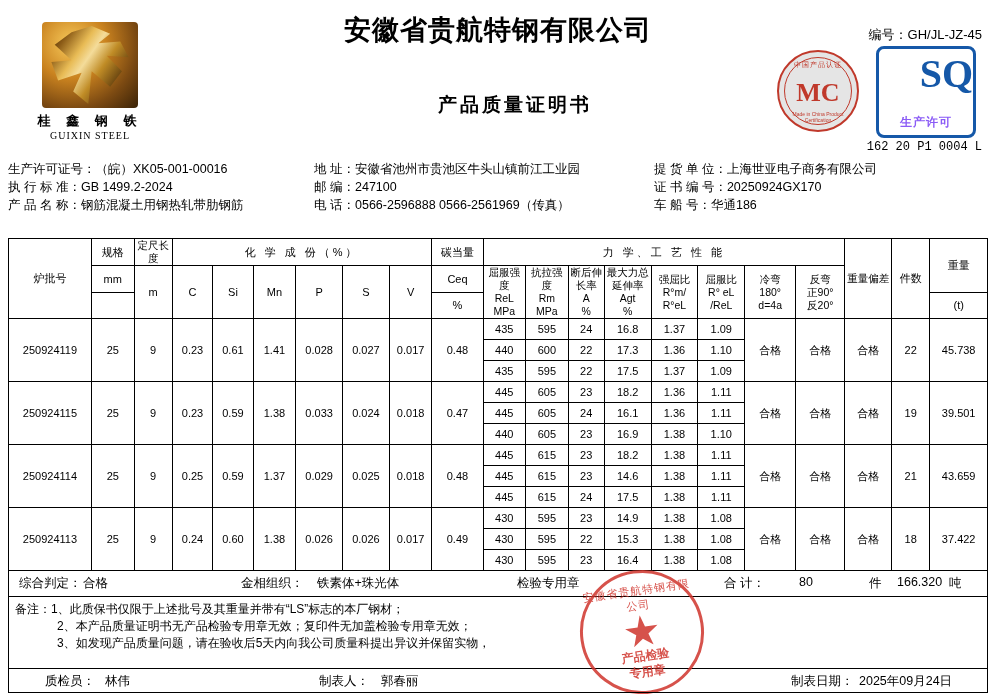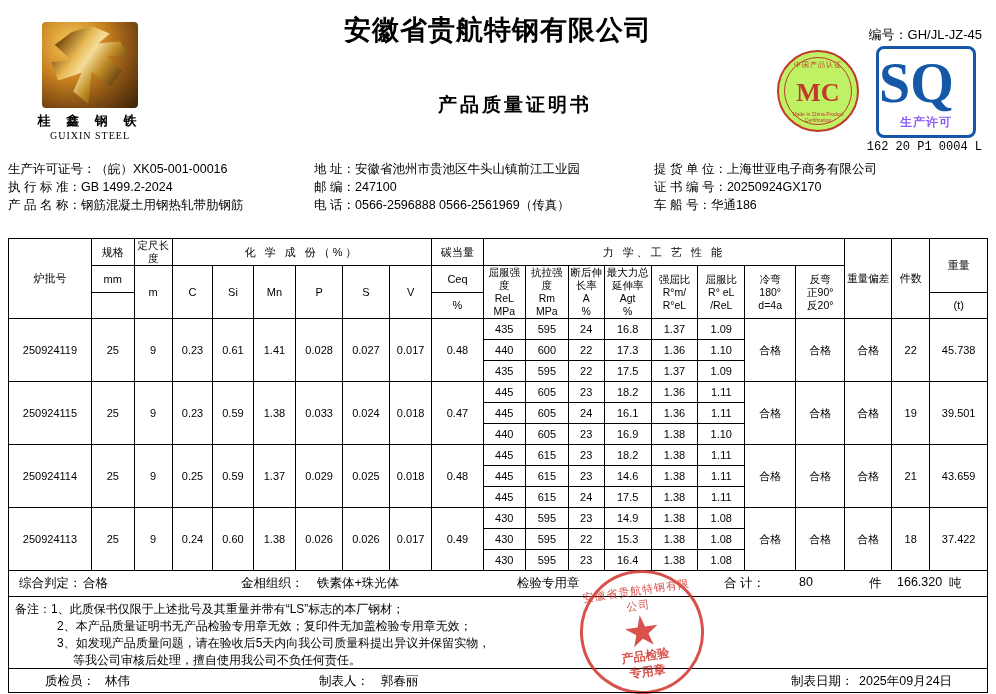--- a/index.html
+++ b/index.html
@@ -51,21 +51,21 @@
     margin-top:4px;font-size:13px;font-weight:bold;letter-spacing:6px;
   }
   .logo-en{
     font-size:10px;letter-spacing:1px;font-family:Liberation Serif, serif;
   }
 
   
   .mc-seal{
     position:absolute;left:777px;top:50px;width:82px;height:82px;border-radius:50%;
     border:2px solid #c0392b;box-sizing:border-box;
-    background:#bef264;
+    background:#e5e5e5;
   }
   .mc-seal .ring{
     position:absolute;left:5px;top:5px;right:5px;bottom:5px;border-radius:50%;
     border:1px solid #c0392b;
   }
   .mc-seal .mc{
     position:absolute;left:0;right:0;top:26px;text-align:center;
     font-size:26px;font-weight:bold;color:#c0392b;font-family:"Liberation Serif",serif;
   }
   .mc-seal .top-cn{
@@ -74,22 +74,22 @@
   .mc-seal .bot-en{
     position:absolute;left:0;right:0;bottom:7px;text-align:center;font-size:5px;color:#c0392b;
   }
 
   
   .sq-seal{
     position:absolute;left:876px;top:46px;width:100px;height:92px;
     border:3px solid #1558a8;border-radius:8px;box-sizing:border-box;background:#fff;
   }
   .sq-seal .sq{
-    position:absolute;left:0;right:0;top:2px;text-align:left;
-    font-size:56px;font-weight:bold;color:#1558a8;font-family:"Liberation Serif",serif;
+    position:absolute;left:0;right:0;top:2px;text-align:right;
+    font-size:40px;font-weight:bold;color:#1558a8;font-family:"Liberation Serif",serif;
     line-height:1.15;
   }
   .sq-seal .sq-cn{
     position:absolute;left:0;right:0;bottom:4px;text-align:center;
     font-size:12px;color:#8b5cf6;font-weight:bold;letter-spacing:1px;
   }
 
   
   .info{
     position:absolute;left:8px;top:160px;width:980px;font-size:12.5px;line-height:18px;
@@ -482,21 +482,20 @@
     <span class="j j5">80</span>
     <span class="j j6">件</span>
     <span class="j" style="left:888px">166.320</span>
     <span class="j j7">吨</span>
   </div>
 
   <div class="notes">
     <div class="nline"><span>备注：</span><span>1、此质保书仅限于上述批号及其重量并带有“LS”标志的本厂钢材；</span></div>
     <div class="nline indent">2、本产品质量证明书无产品检验专用章无效；复印件无加盖检验专用章无效；</div>
     <div class="nline indent">3、如发现产品质量问题，请在验收后5天内向我公司质量科提出异议并保留实物，</div>
-    <div class="nline indent" style="padding-left:58px">等我公司审核后处理，擅自使用我公司不负任何责任。</div>
   </div>
 
   <div class="stamp">
     <div class="st-top">安徽省贵航特钢有限公司</div>
     <div class="star"></div>
     <div class="st-b1">产品检验</div>
     <div class="st-b2">专用章</div>
   </div>
 
   <div class="footer">

